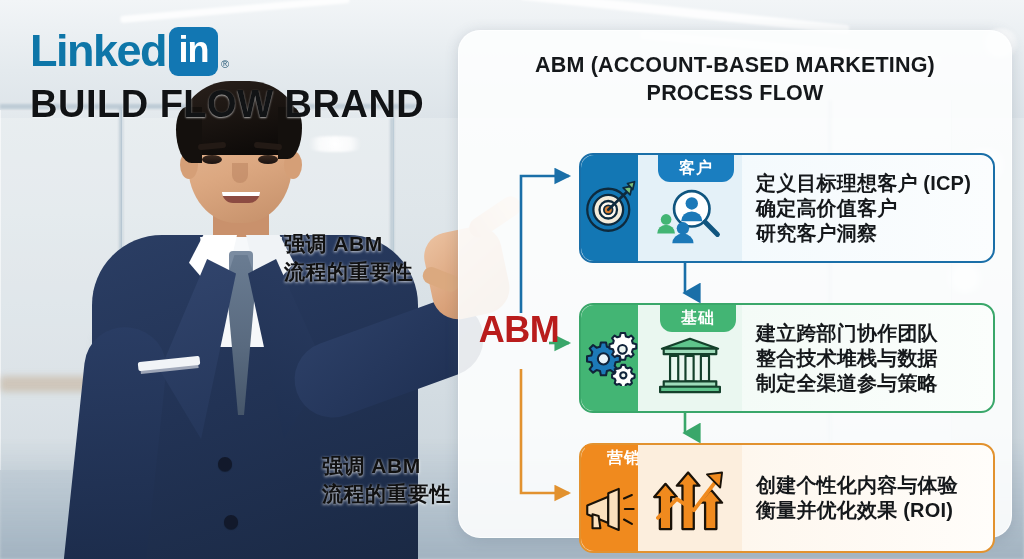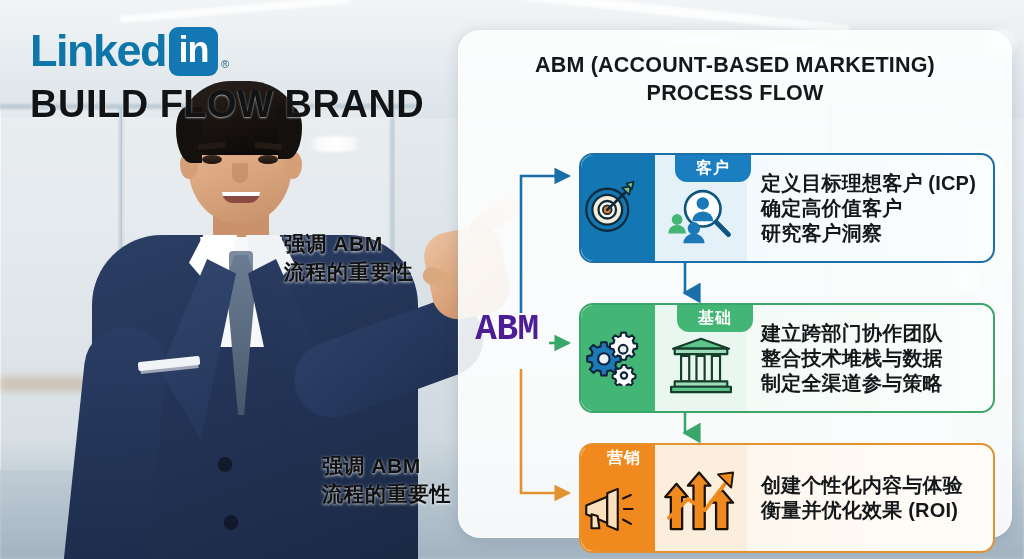--- a/index.html
+++ b/index.html
@@ -122,31 +122,31 @@
   .panel{position:absolute;left:458px;top:30px;width:552px;height:506px;z-index:50;
     background:rgba(253,254,254,.90);
     border-radius:22px;
     box-shadow:0 2px 14px rgba(60,80,100,.18);
     border:1px solid rgba(255,255,255,.75);}
   .panel-title{position:absolute;left:0;top:20px;width:552px;text-align:center;
     font-size:21.5px;font-weight:bold;color:#15181b;line-height:28px;letter-spacing:.2px;}
   .panel-title .l2{display:block;}
 
   
-  .hub{position:absolute;left:0;top:278px;width:96px;text-align:center;
-    font-size:36px;font-weight:bold;color:#4c1d95;letter-spacing:-.5px;z-index:60;font-family:Liberation Mono, monospace;}
+  .hub{position:absolute;left:12px;top:278px;width:96px;text-align:center;
+    font-size:36px;font-weight:bold;color:#b91c1c;letter-spacing:-.5px;z-index:60;}
 
   .wires{position:absolute;left:0;top:0;width:552px;height:506px;z-index:55;}
 
   
   .step{position:absolute;display:flex;align-items:stretch;height:106px;
     border-radius:14px;}
-  .step .icon-pane{width:74px;display:flex;align-items:center;justify-content:flex-start;
+  .step .icon-pane{width:57px;display:flex;align-items:center;justify-content:flex-end;
     border-radius:13px 0 0 13px;position:relative;}
-  .step .mid-pane{width:92px;display:flex;align-items:center;justify-content:center;
+  .step .mid-pane{width:104px;display:flex;align-items:center;justify-content:center;
     position:relative;}
   .step .text-pane{flex:1;display:flex;flex-direction:column;justify-content:center;
     padding-left:14px;}
   .step .line{font-size:20px;font-weight:bold;color:#15181b;line-height:25px;
     letter-spacing:.2px;white-space:nowrap;}
   .chip{position:absolute;top:0;font-size:16px;font-weight:bold;color:#fff;
     padding:3px 12px 5px;border-radius:0 0 12px 12px;line-height:19px;letter-spacing:1px;}
 
   
   #step1{left:120px;top:122px;width:412px;border:2.2px solid #1a6fa8;

